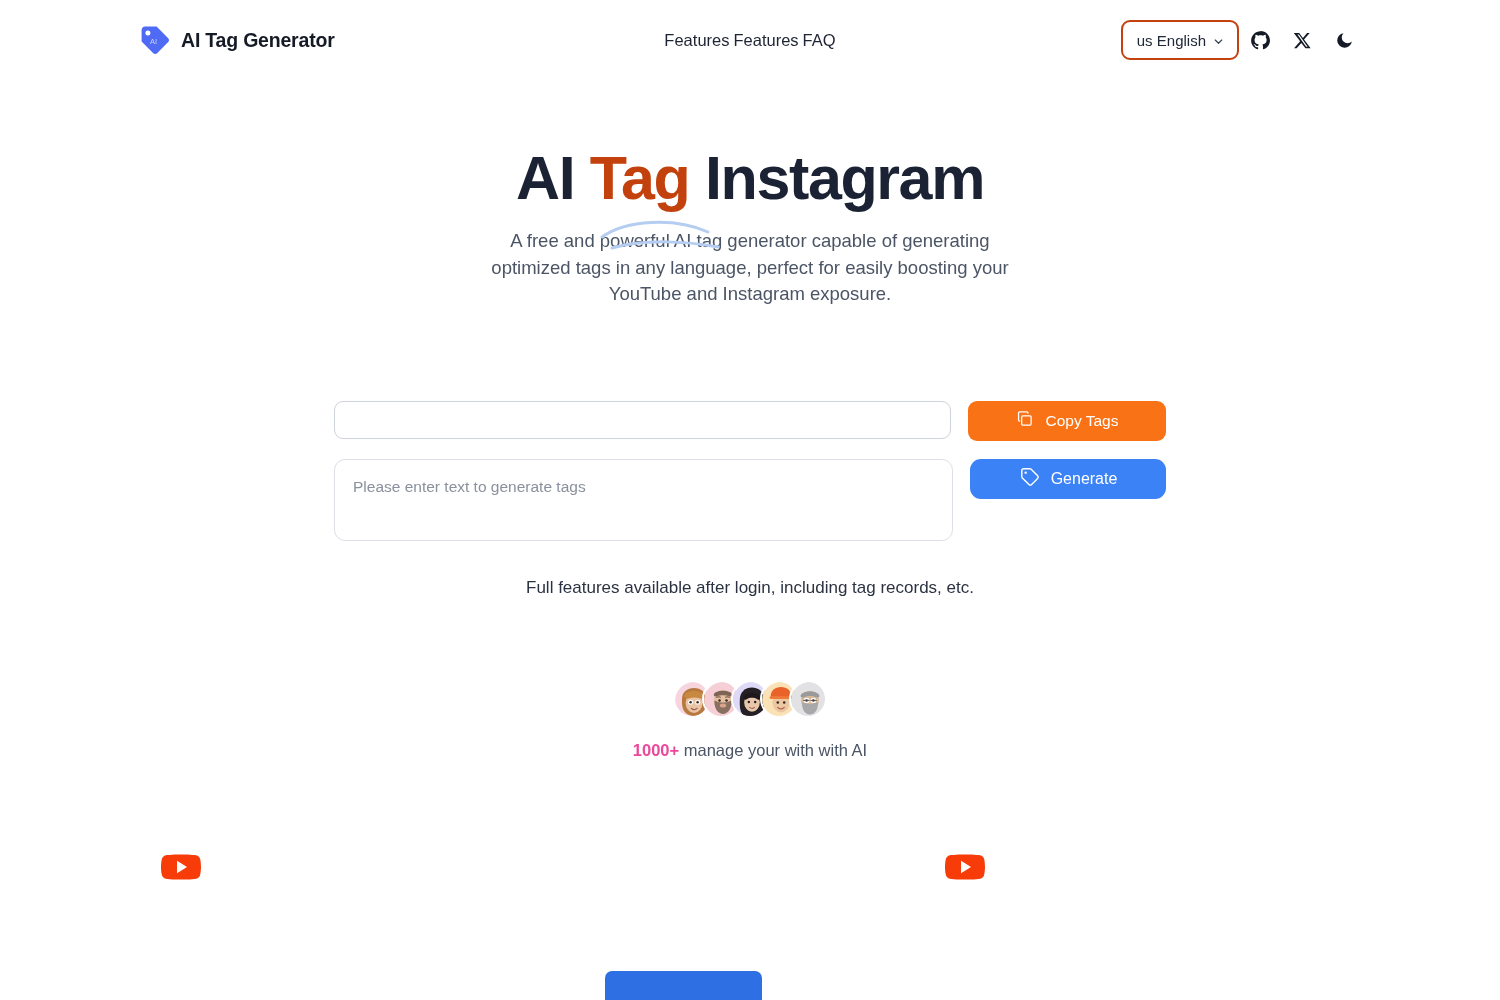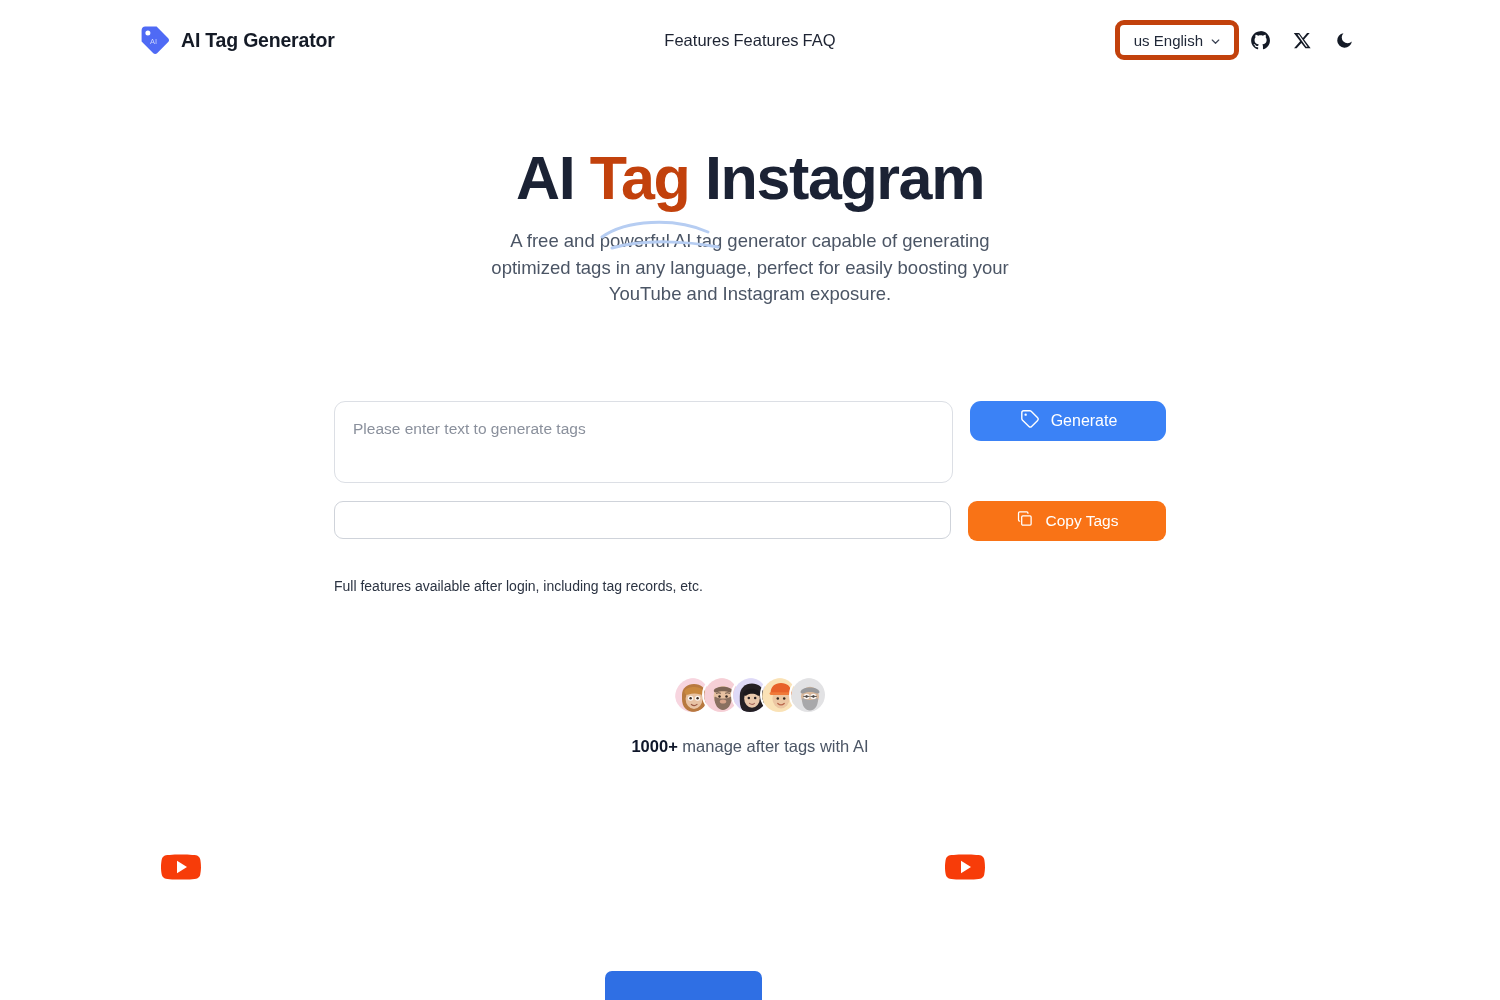--- a/index.html
+++ b/index.html
@@ -70,21 +70,21 @@
     margin-left: auto;
     display: flex;
     align-items: center;
     gap: 0;
   }
 
   .lang-select {
     display: flex;
     align-items: center;
     gap: 6px;
-    border: 5px solid #c2410c;
+    border: 2px solid #c2410c;
     border-radius: 9px;
     height: 40px;
     padding: 0 12px 0 14px;
     background: #fff;
     font-size: 15px;
     color: #202838;
     cursor: pointer;
     white-space: nowrap;
   }
   .lang-select .chev {
@@ -210,22 +210,23 @@
 
   .btn-copy {
     width: 198px;
     height: 40px;
     background: #f97316;
     border-radius: 9px;
     font-size: 15.5px;
   }
 
   .login-note {
+    text-align: center;
     margin-top: 37px;
-    font-size: 14px;
+    font-size: 17px;
     color: #2b3342;
   }
 
   
   .social {
     margin-top: 82px;
     text-align: center;
   }
 
   .avatars {
@@ -245,21 +246,21 @@
     flex: 0 0 auto;
   }
   .avatar:first-child { margin-left: 0; }
 
   .social-text {
     margin-top: 19px;
     font-size: 16.5px;
     color: #4b5565;
   }
   .social-text .count {
-    color: #0f172a;
+    color: #ec4899;
     font-weight: 700;
   }
 
   
   .lower {
     position: absolute;
     top: 843px;
     left: 0;
     right: 0;
     height: 157px;
@@ -343,47 +344,47 @@
       <svg viewBox="0 0 122 34" width="122" height="34" aria-hidden="true">
         <path d="M2 20 C26 3 74 0 108 15" fill="none" stroke="#b6cdf2" stroke-width="3" stroke-linecap="round"></path>
         <path d="M12 31 C44 22 86 24 118 30" fill="none" stroke="#b6cdf2" stroke-width="3" stroke-linecap="round"></path>
       </svg>
     </span>
   </h1>
   <p class="hero-sub">A free and powerful AI tag generator capable of generating optimized tags in any language, perfect for easily boosting your YouTube and Instagram exposure.</p>
 </div>
 
 <div class="form-wrap">
+
+  <div class="row">
+    <input class="text-input" type="text" placeholder="" style="">
+    <button class="btn btn-copy">
+      <span>
+        <svg viewBox="0 0 24 24" width="19" height="19" aria-hidden="true">
+          <path d="M8.6 8.6h9.1c.8 0 1.4.6 1.4 1.4v9.1c0 .8-.6 1.4-1.4 1.4H8.6c-.8 0-1.4-.6-1.4-1.4V10c0-.8.6-1.4 1.4-1.4z" fill="none" stroke="#ffffff" stroke-width="1.6" stroke-linejoin="round"></path>
+          <path d="M4.6 15.4c-.8 0-1.4-.6-1.4-1.4V4.9c0-.8.6-1.4 1.4-1.4h9.1c.8 0 1.4.6 1.4 1.4v.6" fill="none" stroke="#ffffff" stroke-width="1.6" stroke-linecap="round" stroke-linejoin="round"></path>
+        </svg>
+      </span>
+      <span>Copy Tags</span>
+    </button>
+  </div>
 
   <div class="row">
     <textarea class="textarea" placeholder="Please enter text to generate tags" style=""></textarea>
     <button class="btn btn-generate">
       <span>
         <svg viewBox="0 0 24 24" width="21" height="21" aria-hidden="true">
           <path d="M3.2 5.3c0-1.2 1-2.1 2.1-2.1h7.1c.6 0 1.1.2 1.5.6l7.4 7.4c.8.8.8 2.2 0 3l-6.9 6.9c-.8.8-2.2.8-3 0L3.8 13.6c-.4-.4-.6-.9-.6-1.5z" fill="none" stroke="#ffffff" stroke-width="1.6" stroke-linejoin="round"></path>
           <circle cx="7.6" cy="7.6" r="1.35" fill="#ffffff"></circle>
         </svg>
       </span>
       <span>Generate</span>
     </button>
   </div>
 
-  <div class="row">
-    <input class="text-input" type="text" placeholder="" style="">
-    <button class="btn btn-copy">
-      <span>
-        <svg viewBox="0 0 24 24" width="19" height="19" aria-hidden="true">
-          <path d="M8.6 8.6h9.1c.8 0 1.4.6 1.4 1.4v9.1c0 .8-.6 1.4-1.4 1.4H8.6c-.8 0-1.4-.6-1.4-1.4V10c0-.8.6-1.4 1.4-1.4z" fill="none" stroke="#ffffff" stroke-width="1.6" stroke-linejoin="round"></path>
-          <path d="M4.6 15.4c-.8 0-1.4-.6-1.4-1.4V4.9c0-.8.6-1.4 1.4-1.4h9.1c.8 0 1.4.6 1.4 1.4v.6" fill="none" stroke="#ffffff" stroke-width="1.6" stroke-linecap="round" stroke-linejoin="round"></path>
-        </svg>
-      </span>
-      <span>Copy Tags</span>
-    </button>
-  </div>
-
   <div class="login-note">Full features available after login, including tag records, etc.</div>
 </div>
 
 <div class="social">
   <div class="avatars">
 
     <div class="avatar">
       <svg viewBox="0 0 38 38" width="38" height="38" aria-hidden="true">
         <circle cx="19" cy="19" r="19" fill="#f7d5df"></circle>
         <path d="M7 17c0-7 5-11 12-11s12 4 12 11v4c0 8-5 13-12 13S7 29 7 21z" fill="#b8793f"></path>
@@ -445,21 +446,21 @@
         <circle cx="15.6" cy="18.5" r="1.2" fill="#312b26"></circle>
         <circle cx="22.4" cy="18.5" r="1.2" fill="#312b26"></circle>
         <path d="M12.6 18.4h5.6M19.8 18.4h5.6" stroke="#55504c" stroke-width="1" fill="none" stroke-linecap="round"></path>
       </svg>
     </div>
 
   </div>
 
   <div class="social-text">
     <span class="count">1000+</span>
-    <span>manage after tags with AI</span>
+    <span>manage your with with AI</span>
   </div>
 </div>
 
 <div class="lower">
 
   <div class="yt yt-left">
     <svg viewBox="0 0 40 28" width="40" height="28" aria-hidden="true">
       <path d="M39.2 6.3c-.5-2-2-3.5-4-4C31.6 1.4 20 1.4 20 1.4S8.4 1.4 4.8 2.3c-2 .5-3.5 2-4 4C0 9.9 0 14 0 14s0 4.1.8 7.7c.5 2 2 3.5 4 4C8.4 26.6 20 26.6 20 26.6s11.6 0 15.2-.9c2-.5 3.5-2 4-4 .8-3.6.8-7.7.8-7.7s0-4.1-.8-7.7z" fill="#f73c09"></path>
       <path d="M16 20.2 26 14 16 7.8z" fill="#ffffff"></path>
     </svg>

